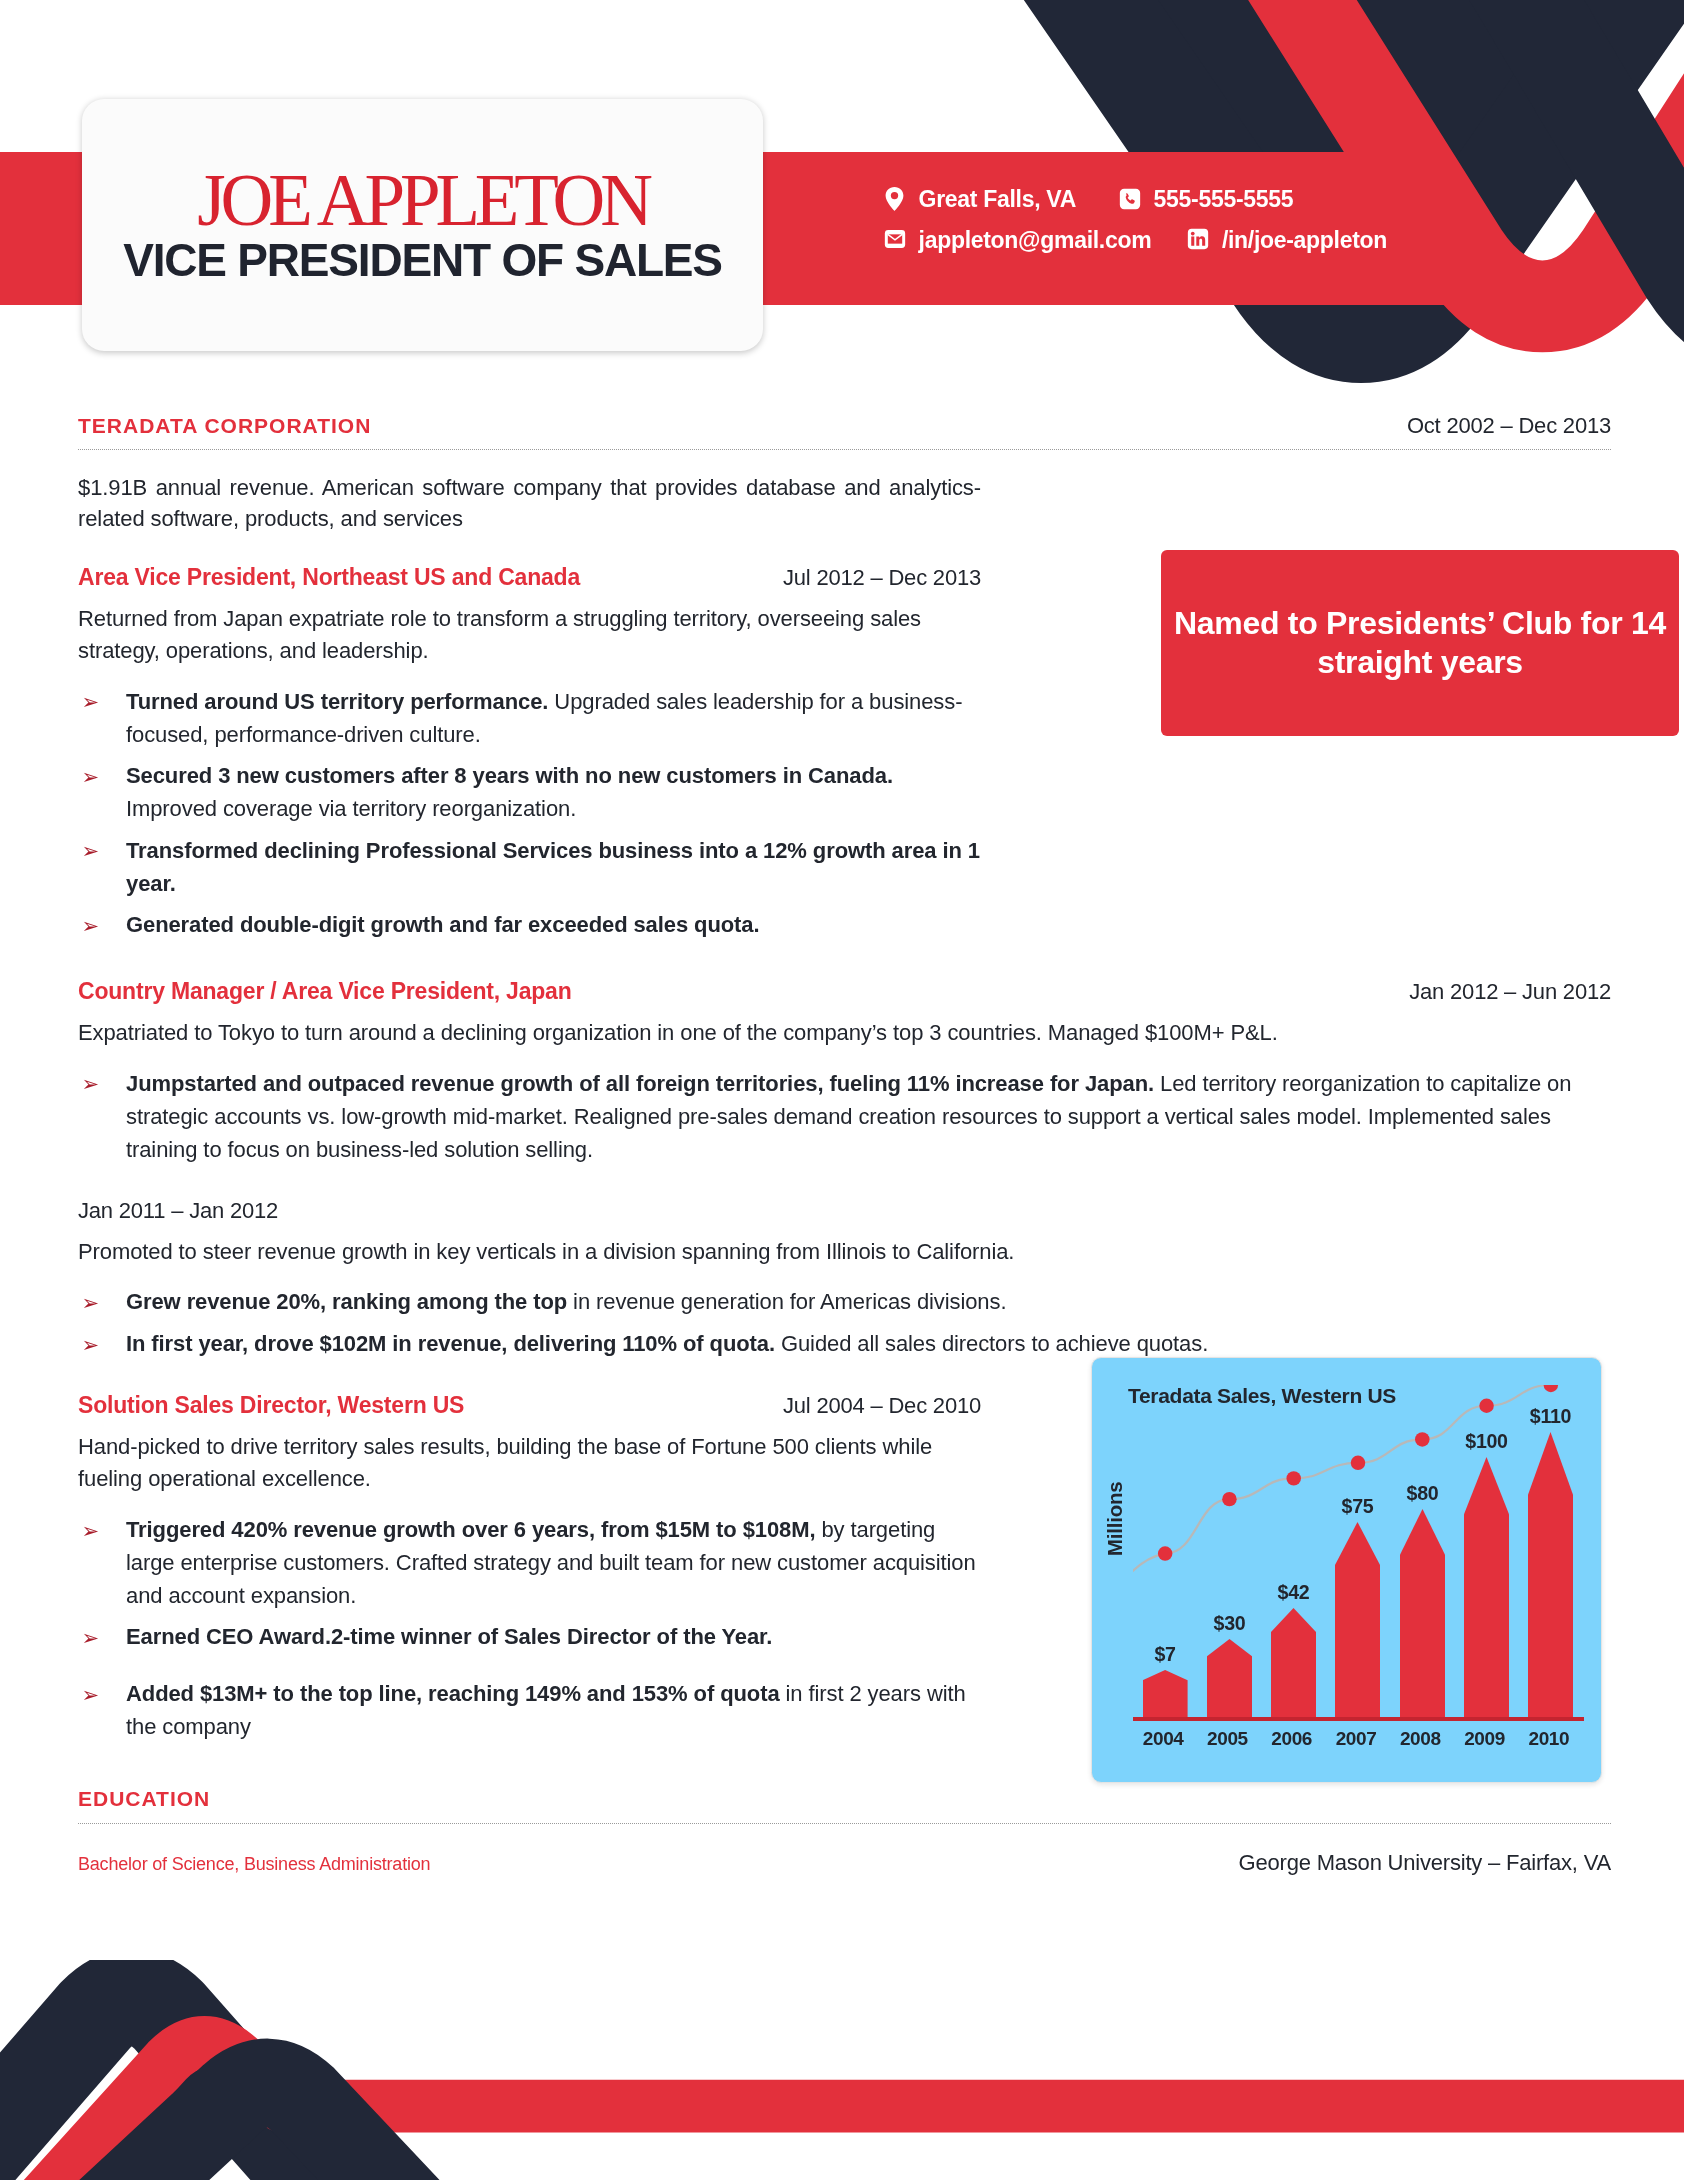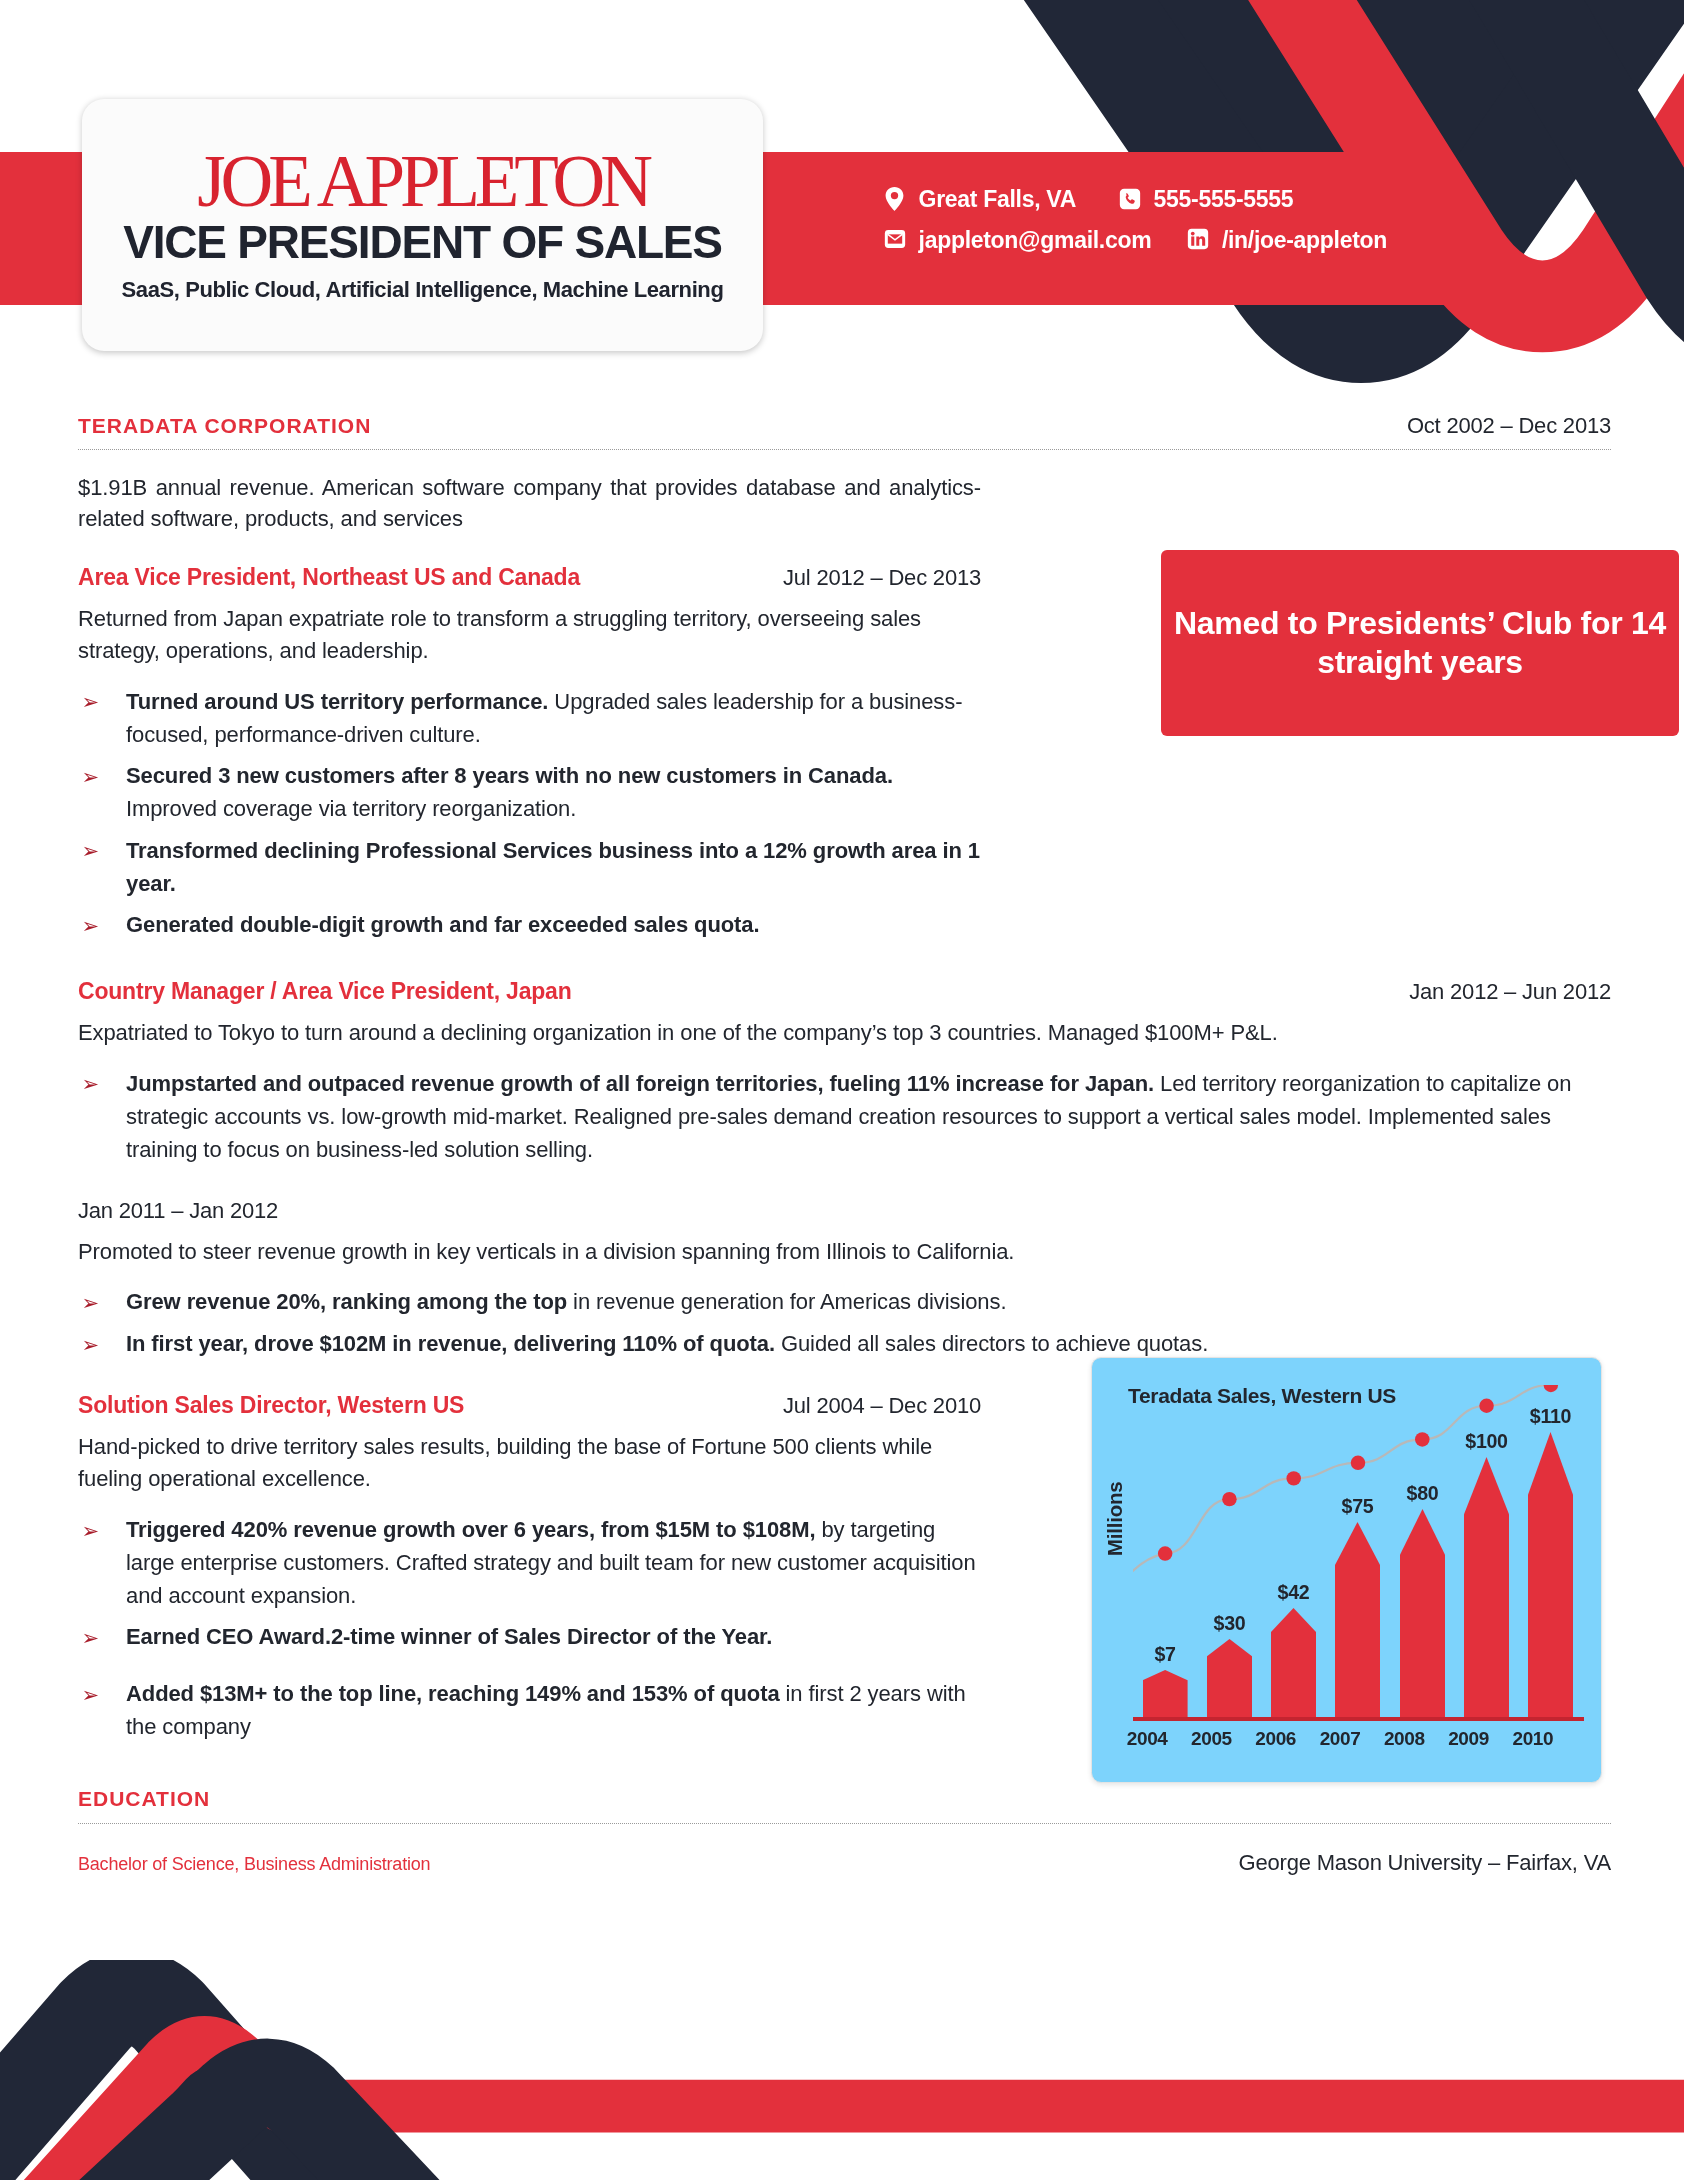--- a/index.html
+++ b/index.html
@@ -209,21 +209,21 @@
     letter-spacing: -0.3px;
     bottom: 100%;
     margin-bottom: 4.3px;
   }
   #axis-line {
     position: absolute; left: 41px;
     top: 359px; width: 451px; height: 4.3px;
     background: #c42430;
   }
   #x-ticks {
-    position: absolute; left: 23px; top: 370px;
+    position: absolute; left: 39px; top: 370px;
     width: 450px; display: flex;
   }
   #x-ticks .tick {
     flex: 1; text-align: center;
     font-size: 19px; font-weight: bold; color: #22262e; letter-spacing: -0.4px;
   }
   #line-svg { position: absolute; left: 0; top: 0; width: 450px; height: 332px; }
 
   
   #education-block { margin-top: 44px; }
@@ -242,21 +242,20 @@
       <path d="M 300 -240 L 640 300 Q 680 360 733 360 Q 786 360 826 300 L 1180 -250" fill="none" stroke="#e3303c" stroke-width="108" stroke-linejoin="round" stroke-linecap="round"></path>
       <path d="M 560 -260 L 905 320 Q 945 382 998 382" fill="none" stroke="#212737" stroke-width="116" stroke-linejoin="round" stroke-linecap="round"></path>
     </svg>
   </div>
 
   <div id="header-red-band"></div>
 
   <div id="header-card">
     <div id="name-line">JOE APPLETON</div>
     <div id="title-line">VICE PRESIDENT OF SALES</div>
-    <div id="specialty-line">SaaS, Public Cloud, Artificial Intelligence, Machine Learning</div>
   </div>
 
   <div id="contact">
     <div class="contact-row">
       <div class="contact-item">
         <span class="ci-icon">
           <svg width="19" height="24" viewBox="0 0 22 28">
               <path d="M11 0C5 0 0.6 4.4 0.6 10.2C0.6 17.6 11 28 11 28S21.4 17.6 21.4 10.2C21.4 4.4 17 0 11 0Z M11 14.3a4.3 4.3 0 1 1 0-8.6 4.3 4.3 0 0 1 0 8.6z" fill="#fff"></path>
             </svg>
         </span>

